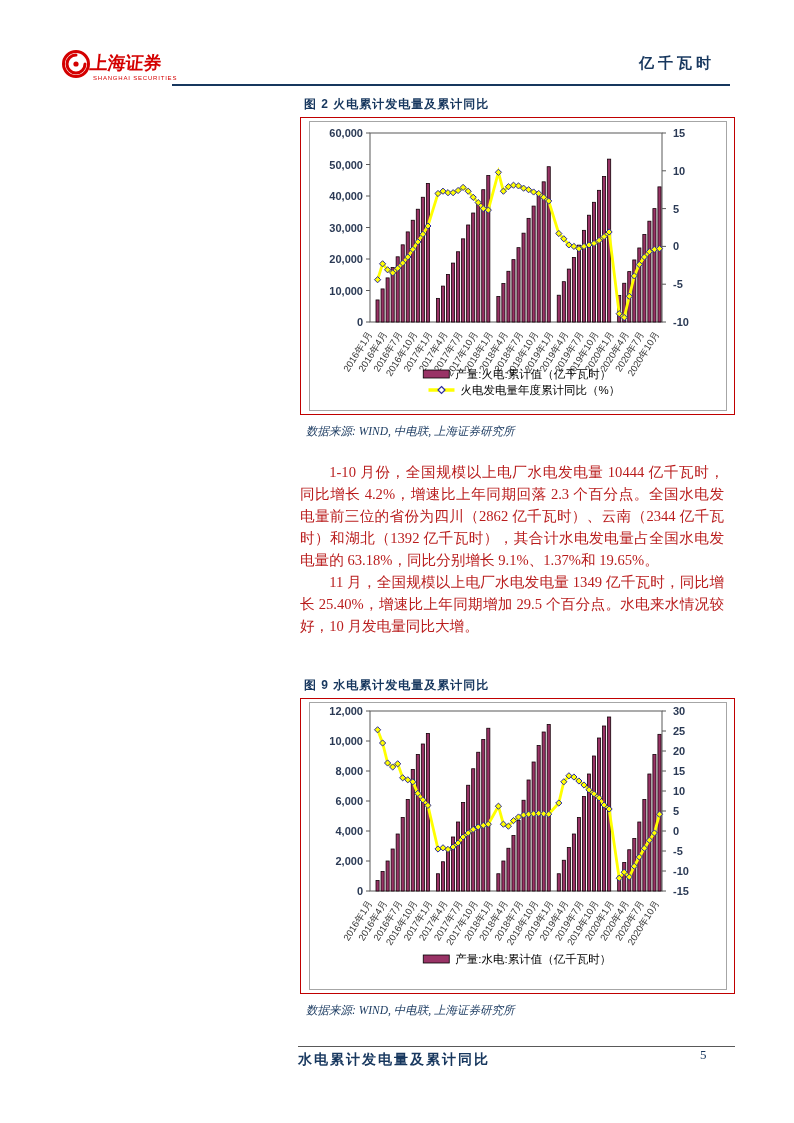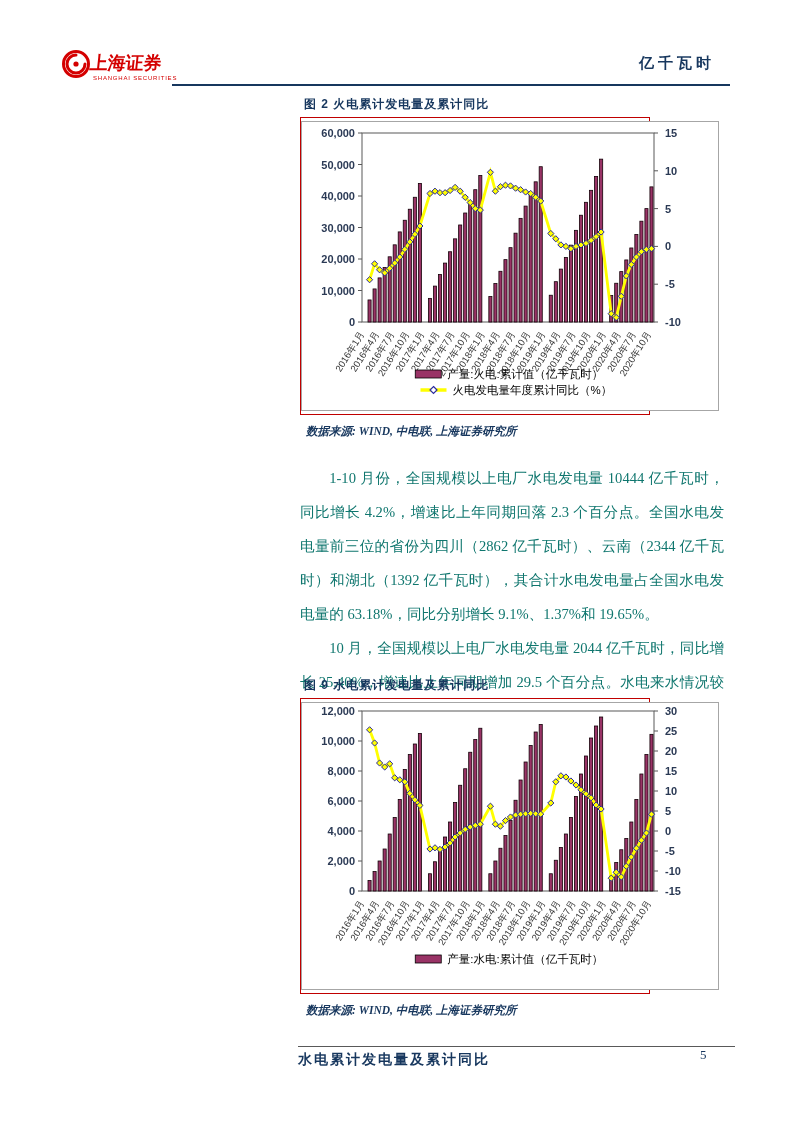--- a/index.html
+++ b/index.html
@@ -4,29 +4,29 @@
 <style>
   html,body{margin:0;padding:0;background:#ffffff;}
   .page{position:relative;width:794px;height:1123px;background:#fff;overflow:hidden;
         font-family:"Liberation Serif","DejaVu Serif",serif;}
   
   .logo{position:absolute;left:60px;top:42px;}
   .hdr-label{position:absolute;right:79px;top:54px;color:#17375E;font-weight:bold;
              font-size:15px;letter-spacing:4px;font-family:"Liberation Serif",serif;}
   .hdr-rule{position:absolute;left:172px;top:84px;width:558px;height:2px;background:#17375E;}
   
-  .fig{position:absolute;left:300px;width:350px;}
+  .fig{position:absolute;left:300px;width:435px;}
   .fig-title{color:#17375E;font-weight:bold;font-size:12px;letter-spacing:1px;
              font-family:"Liberation Sans",sans-serif;padding:0 0 4px 4px;}
   .fig-box{border:1px solid #C00000;border-width:1px 1px 1px 1px;background:#fff;padding:3px 0;}
   .chart-frame{width:416px;margin:0 auto;border:1px solid #a6a6a6;background:#fff;}
-  .fig-src{color:#17375E;font-style:italic;font-weight:bold;font-size:11.5px;margin-top:9px;
+  .fig-src{color:#17375E;font-style:italic;font-weight:normal;font-size:11.5px;margin-top:9px;
            padding-left:6px;font-family:"Liberation Serif",serif;}
-  .bodytext{position:absolute;left:300px;width:424px;font-size:14.6px;line-height:34px;
-            color:#0f766e;text-align:justify;}
+  .bodytext{position:absolute;left:300px;width:424px;font-size:14.6px;line-height:22px;
+            color:#b91c1c;text-align:justify;}
   .bodytext p{margin:0;text-indent:2em;}
   
   .foot-rule{position:absolute;left:298px;top:1046px;width:437px;height:1px;background:#595959;}
   .page-num{position:absolute;left:700px;top:1047px;color:#17375E;font-size:13px;}
   .disclaimer{position:absolute;left:298px;top:1051px;color:#17375E;font-weight:bold;
               font-size:14px;letter-spacing:2px;font-family:"Liberation Serif",serif;}
   svg text{font-family:"Liberation Sans",sans-serif;}
 </style>
 </head>
 <body>
@@ -210,21 +210,21 @@
             <line x1="118.5" y1="268" x2="144.5" y2="268" stroke="#FFFF00" stroke-width="3.5"></line>
             <path d="M131.5 264.5 L135 268 L131.5 271.5 L128 268 Z" fill="#fff" stroke="#2B2BA0" stroke-width="1.2"></path>
             <text x="150.5" y="272" font-size="11.5" fill="#000">火电发电量年度累计同比（%）</text>
           </svg></div>
     </div>
     <div class="fig-src">数据来源: WIND, 中电联, 上海证券研究所</div>
   </div>
 
   <div class="bodytext" style="top:461px;">
     <p>1-10 月份，全国规模以上电厂水电发电量 10444 亿千瓦时，同比增长 4.2%，增速比上年同期回落 2.3 个百分点。全国水电发电量前三位的省份为四川（2862 亿千瓦时）、云南（2344 亿千瓦时）和湖北（1392 亿千瓦时），其合计水电发电量占全国水电发电量的 63.18%，同比分别增长 9.1%、1.37%和 19.65%。</p>
-    <p>10 月，全国规模以上电厂水电发电量 2044 亿千瓦时，同比增长 25.40%，增速比上年同期增加 29.5 个百分点。水电来水情况较好，10 月发电量同比大增。</p>
+    <p>11 月，全国规模以上电厂水电发电量 1349 亿千瓦时，同比增长 25.40%，增速比上年同期增加 29.5 个百分点。水电来水情况较好，10 月发电量同比大增。</p>
   </div>
 
   <div class="fig" style="top:677px;">
     <div class="fig-title">图 9 水电累计发电量及累计同比</div>
     <div class="fig-box">
       <div class="chart-frame" id="chart1"><svg width="416" height="282" viewBox="0 0 416 282">
             <rect x="60" y="8" width="292" height="180" fill="#fff" stroke="#595959" stroke-width="1"></rect>
             <line x1="56" y1="188" x2="60" y2="188" stroke="#595959"></line>
             <text x="53" y="192" text-anchor="end" font-size="11" font-weight="bold" fill="#2b3a55">0</text>
             <line x1="56" y1="158" x2="60" y2="158" stroke="#595959"></line>

